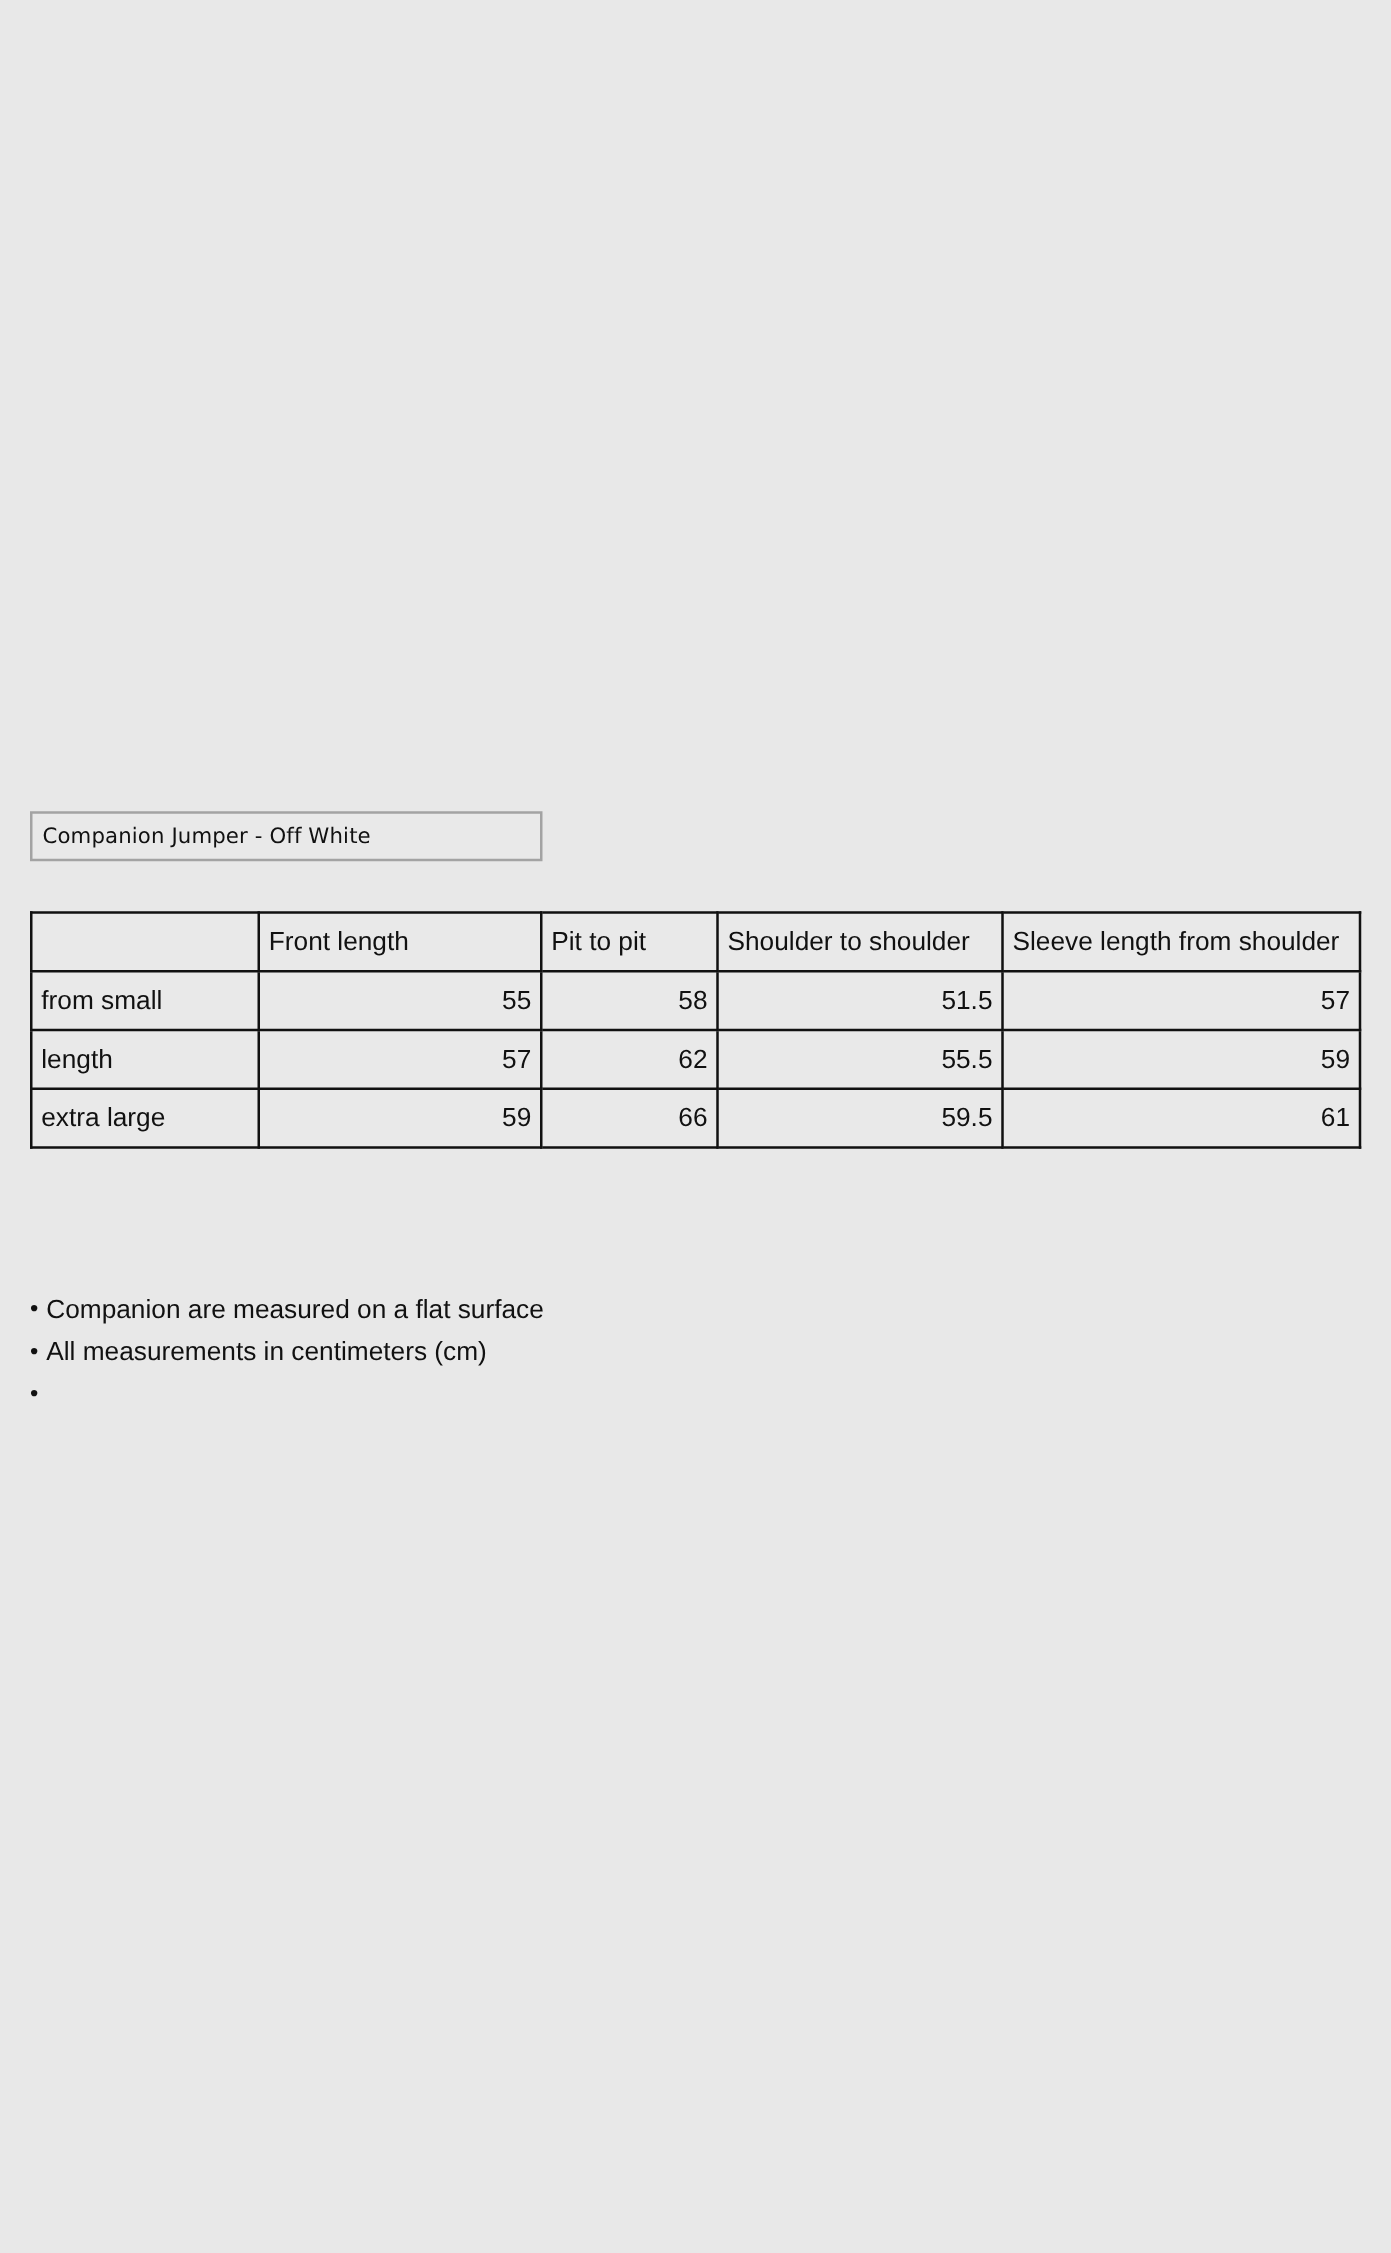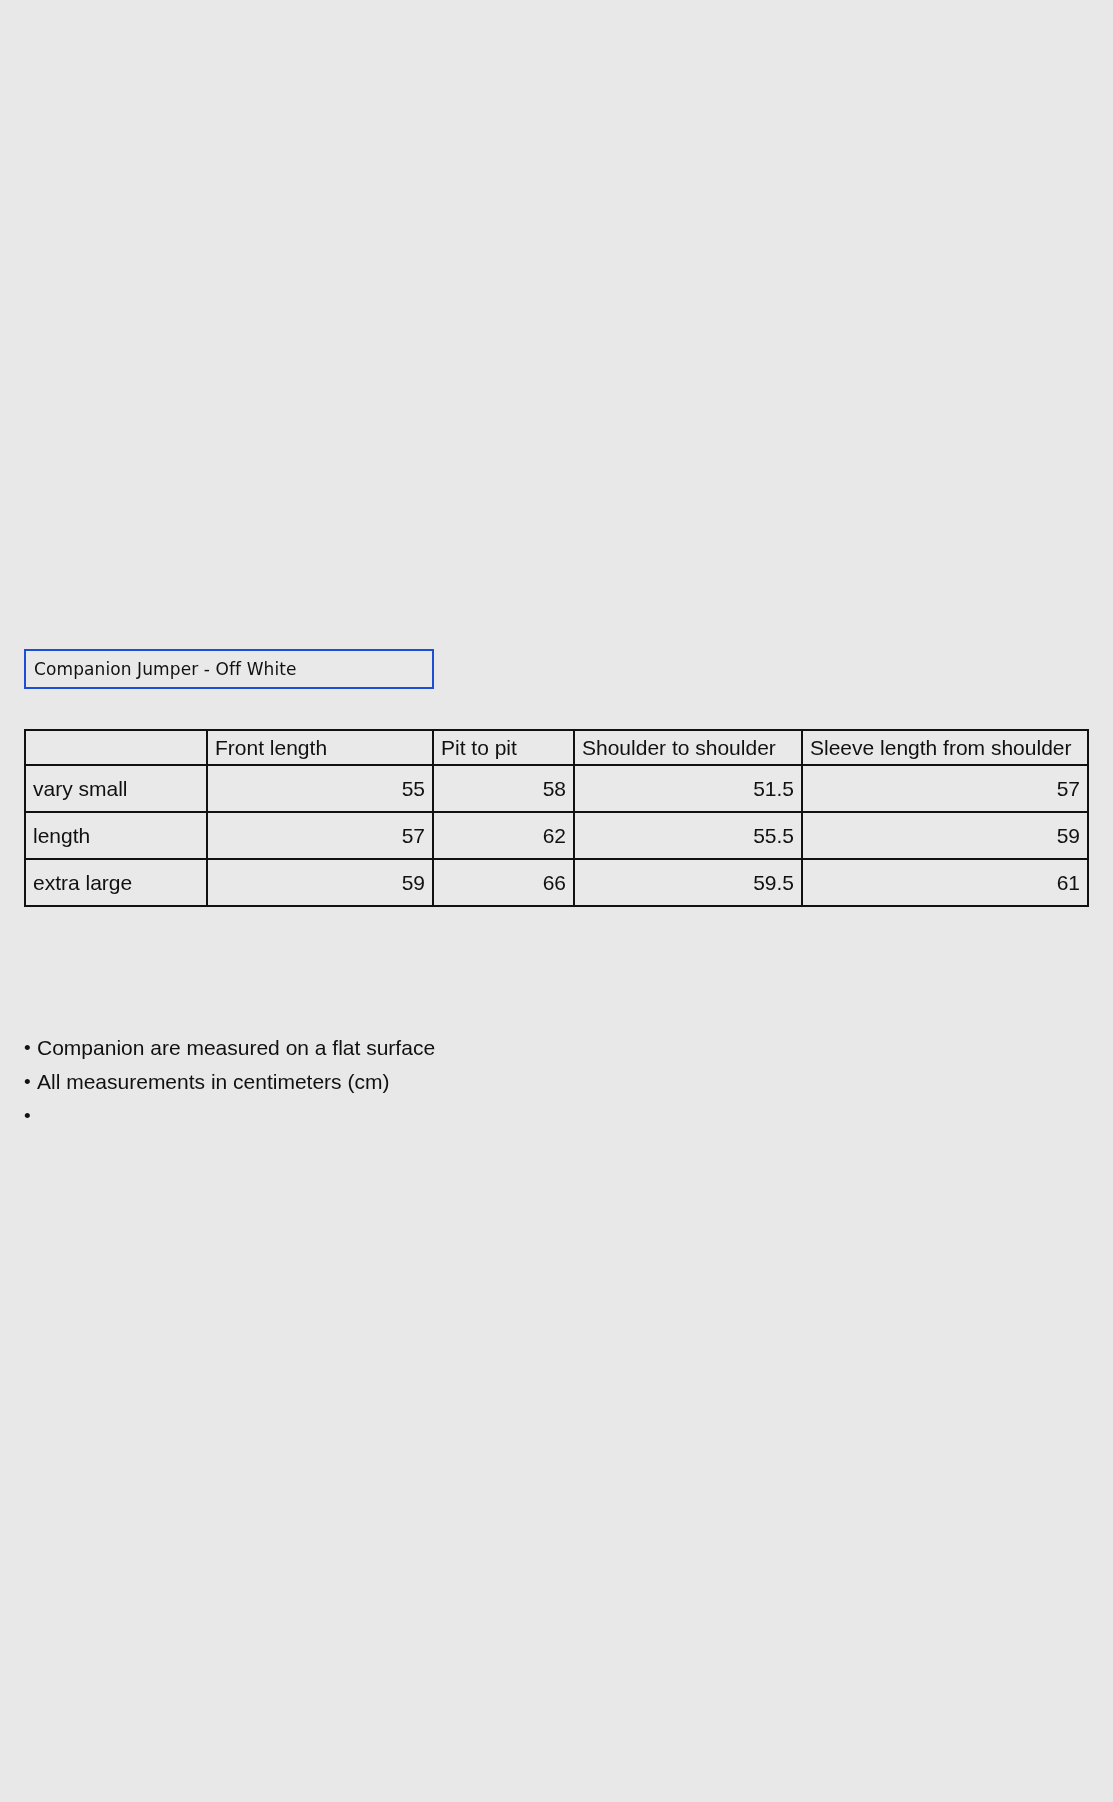--- a/index.html
+++ b/index.html
@@ -19,21 +19,21 @@
   }
 
   
   #title-box {
     position: absolute;
     left: 24px;
     top: 649px;
     width: 410px;
     height: 40px;
     box-sizing: border-box;
-    border: 2px solid #1d4ed8;
+    border: 2px solid #a3a3a3;
     background: #e9e9e9;
     display: flex;
     align-items: center;
   }
   #title-box .title-text {
     font-family: "DejaVu Sans", sans-serif;
     font-size: 17px;
     line-height: 1;
     letter-spacing: 0.1px;
     padding-left: 8px;
@@ -61,21 +61,21 @@
   table.size-table col.c-sleeve { width: 286px; }
 
   table.size-table th,
   table.size-table td {
     border: 2px solid #111111;
     background: #e9e9e9;
     font-size: 21px;
     line-height: 1;
     color: #111111;
     font-weight: normal;
-    padding: 0 7px;
+    padding: 12px 7px;
     height: 34px;
     box-sizing: border-box;
     vertical-align: middle;
     overflow: hidden;
     white-space: nowrap;
   }
   table.size-table thead th {
     text-align: left;
     height: 35px;
   }
@@ -135,21 +135,21 @@
       <tr>
         <th class="blank-corner"></th>
         <th>Front length</th>
         <th>Pit to pit</th>
         <th>Shoulder to shoulder</th>
         <th>Sleeve length from shoulder</th>
       </tr>
     </thead>
     <tbody>
       <tr>
-        <th class="row-label">vary small</th>
+        <th class="row-label">from small</th>
         <td class="measure">55</td>
         <td class="measure">58</td>
         <td class="measure">51.5</td>
         <td class="measure">57</td>
       </tr>
       <tr>
         <th class="row-label">length</th>
         <td class="measure">57</td>
         <td class="measure">62</td>
         <td class="measure">55.5</td>

